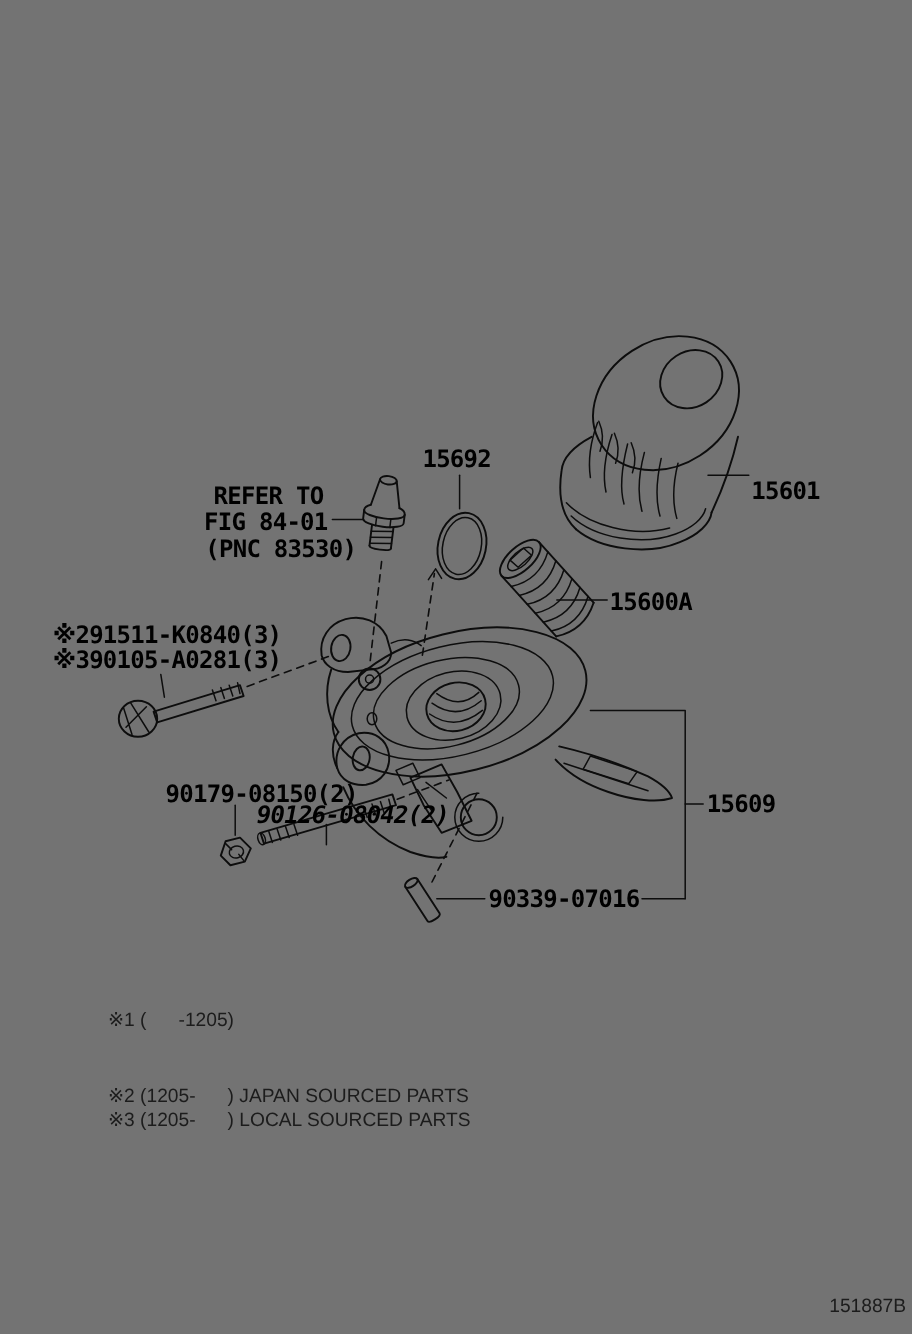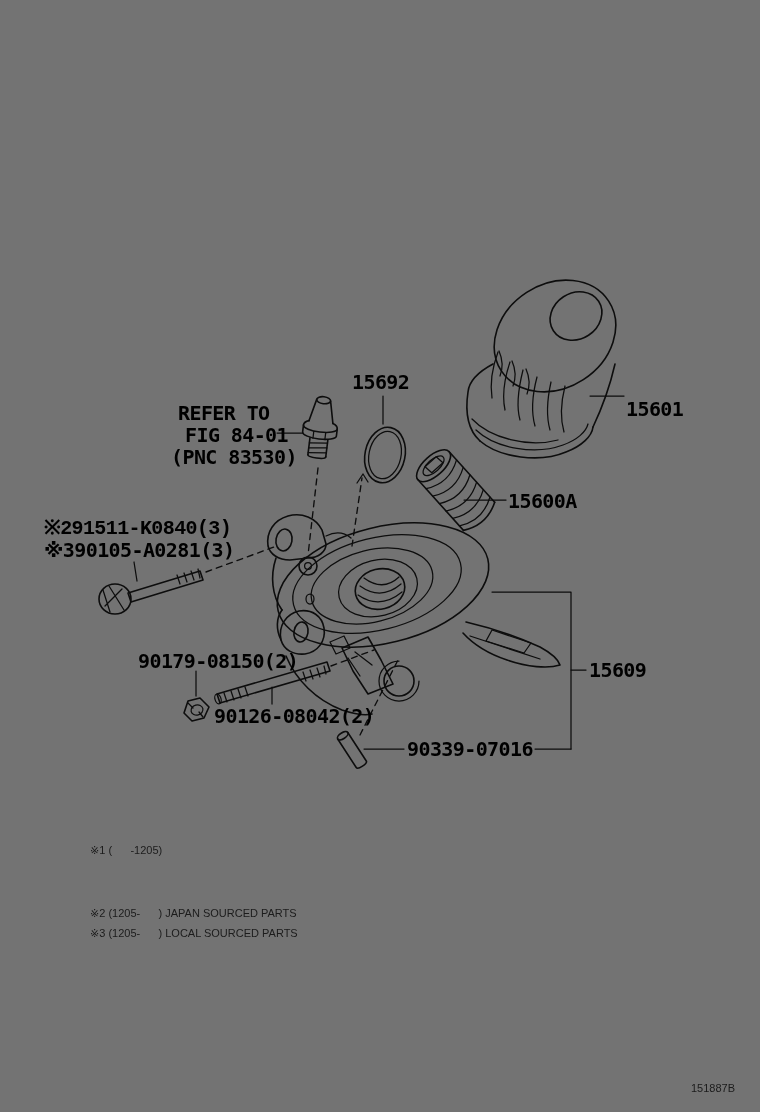--- a/index.html
+++ b/index.html
@@ -20,21 +20,21 @@
     font-weight:bold;
     font-size:20px;
     letter-spacing:-0.6px;
     color:#000;
     white-space:pre;
     line-height:22px;
   }
   .note {
     position:absolute;
     font-family:"Liberation Sans","DejaVu Sans",sans-serif;
-    font-size:11px;
+    font-size:16px;
     color:#1c1c1c;
     white-space:pre;
     line-height:21px;
   }
 </style>
 </head>
 <body>
 
 <div class="canvas">
 
@@ -184,31 +184,31 @@
       <path class="dash" d="M 331,666 L 374,650"></path>
       <path class="dash" d="M 360,735 L 398,660"></path>
     </g>
   </svg>
 
   <div class="part-label" style="left:352px; top:371px;">15692</div>
 
   <div class="part-label" style="left:626px; top:386px;margin-top:12px;">15601</div>
 
   <div class="part-label" style="left:178px; top:402px;">REFER TO</div>
-  <div class="part-label" style="left:185px; top:424px;">FIG 84-01</div>
+  <div class="part-label" style="left:170px; top:424px;">FIG 84-01</div>
   <div class="part-label" style="left:171px; top:446px;">(PNC 83530)</div>
 
   <div class="part-label" style="left:508px; top:490px;">15600A</div>
 
-  <div class="part-label" style="left:44px; top:518px;font-family:Liberation Mono, monospace;">※291511-K0840(3)</div>
+  <div class="part-label" style="left:44px; top:518px;">※291511-K0840(3)</div>
   <div class="part-label" style="left:44px; top:539px;">※390105-A0281(3)</div>
 
   <div class="part-label" style="left:138px; top:650px;">90179-08150(2)</div>
 
-  <div class="part-label" style="left:214px; top:705px;">90126-08042(2)</div>
+  <div class="part-label" style="left:214px; top:668px;font-style:italic;">90126-08042(2)</div>
 
   <div class="part-label" style="left:407px; top:738px;">90339-07016</div>
 
   <div class="part-label" style="left:589px; top:659px;">15609</div>
 
   <div class="note" style="left:90px; top:840px;">※1 (      -1205)</div>
   <div class="note" style="left:90px; top:903px;">※2 (1205-      ) JAPAN SOURCED PARTS</div>
   <div class="note" style="left:90px; top:923px;">※3 (1205-      ) LOCAL SOURCED PARTS</div>
 
   <div class="note" style="left:691px; top:1078px;">151887B</div>

